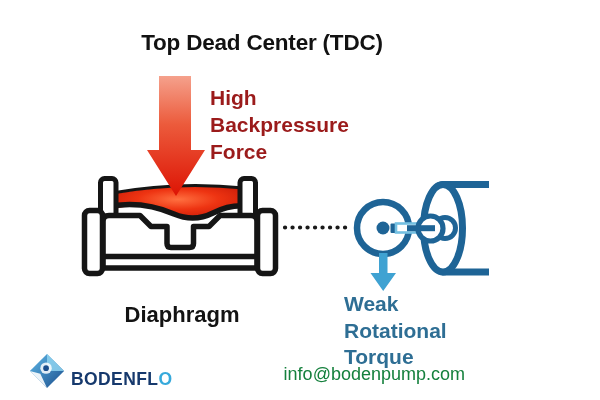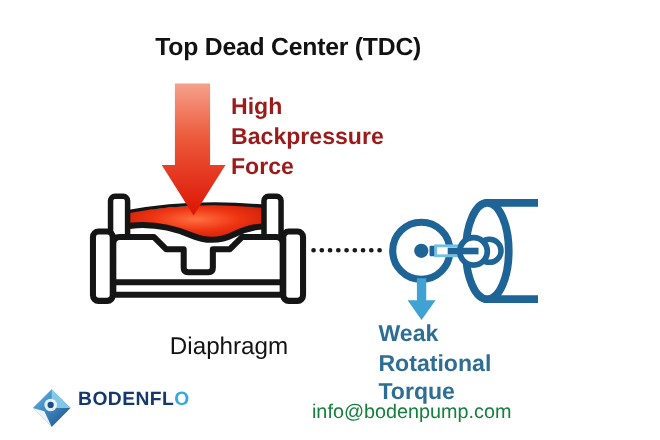--- a/index.html
+++ b/index.html
@@ -10,28 +10,28 @@
   .diagram-svg { position:absolute; left:0; top:0; width:600px; height:400px; }
   .title {
     position:absolute; left:82px; top:30px; width:360px; text-align:center;
     font-size:22.5px; font-weight:bold; color:#121212; letter-spacing:-0.2px;
   }
   .force-label {
     position:absolute; left:210px; top:84px; font-size:21px; font-weight:bold;
     line-height:27px; color:#9B1B1B; white-space:pre-line;
   }
   .diaphragm-label {
-    position:absolute; left:102px; top:302px; width:160px; text-align:right;
-    font-size:22px; font-weight:normal; color:#131313;
+    position:absolute; left:102px; top:302px; width:160px; text-align:center;
+    font-size:22px; font-weight:bold; color:#131313;
   }
   .torque-label {
     position:absolute; left:344px; top:291px; font-size:21px; font-weight:bold;
     line-height:26.5px; color:#2E6E94; white-space:pre-line;
   }
-  .logo { position:absolute; left:28px; top:352px; display:flex; align-items:flex-start; gap:5px; }
+  .logo { position:absolute; left:28px; top:352px; display:flex; align-items:flex-end; gap:5px; }
   .logo-text { font-size:17.5px; font-weight:bold; letter-spacing:0.4px; color:#16396D; }
   .logo-text .accent { color:#36A9DB; }
   .email { position:absolute; right:24px; top:364px; font-size:18px; color:#15803d; }
 </style>
 </head>
 <body>
 
 <div class="canvas">
 
   <svg class="diagram-svg" viewBox="0 0 600 400">

